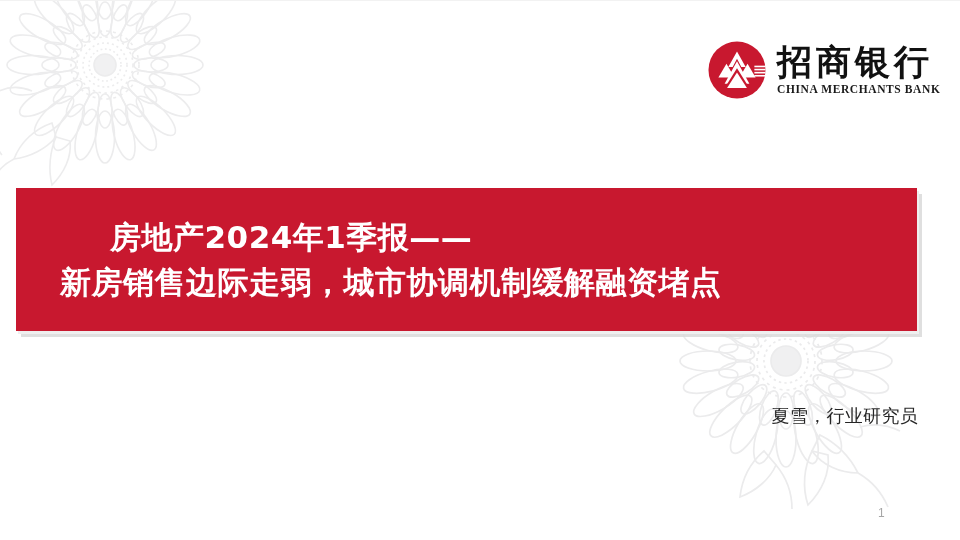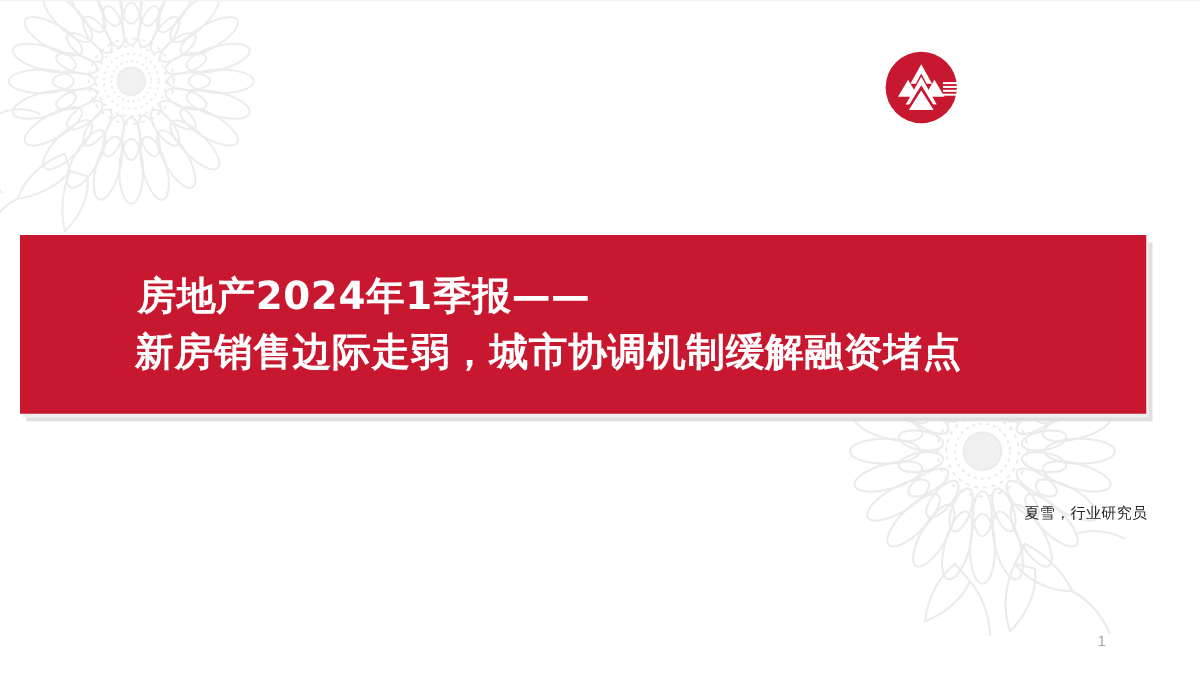--- a/index.html
+++ b/index.html
@@ -114,30 +114,30 @@
   .title-line {
     font-family: "DejaVu Sans", "Liberation Sans", sans-serif;
     color: #ffffff;
     font-weight: bold;
     font-size: 31px;
     line-height: 1.42;
     letter-spacing: 0.5px;
     white-space: nowrap;
   }
   #title-line-1 { padding-left: 50px; margin-left: 44px; }
-  #title-line-2 { padding-left: 92px; }
+  #title-line-2 { padding-left: 44px; }
 
   
   #byline {
     position: absolute;
     right: 42px;
     top: 398px;
     text-align: right;
     font-family: "DejaVu Sans", "Liberation Sans", sans-serif;
-    font-size: 12px;
+    font-size: 18px;
     color: #262626;
     line-height: 1.85;
     letter-spacing: 0.3px;
   }
   #byline div { white-space: nowrap; }
 
   
   #page-number {
     position: absolute;
     left: 878px;
@@ -467,20 +467,24 @@
       <path d="M50 47 L68 76 L32 76 Z" fill="#c8182f"></path>
       <path d="M50 54 L66 79 L34 79 Z" fill="#ffffff"></path>
 
       <g fill="#ffffff">
         <rect x="78" y="43" width="18" height="2.6"></rect>
         <rect x="78" y="48" width="18" height="2.6"></rect>
         <rect x="78" y="53" width="18" height="2.6"></rect>
         <rect x="78" y="58" width="18" height="2.6"></rect>
       </g>
     </svg>
+    <div id="logo-wordmark">
+      <div id="logo-cn">招商银行</div>
+      <div id="logo-en">CHINA MERCHANTS BANK</div>
+    </div>
   </div>
 
   <div id="title-banner-shadow"></div>
   <div id="title-banner-shadow2"></div>
   <div id="title-banner">
     <div id="title-line-1" class="title-line">房地产2024年1季报——</div>
     <div id="title-line-2" class="title-line">新房销售边际走弱，城市协调机制缓解融资堵点</div>
   </div>
 
   <div id="byline">

